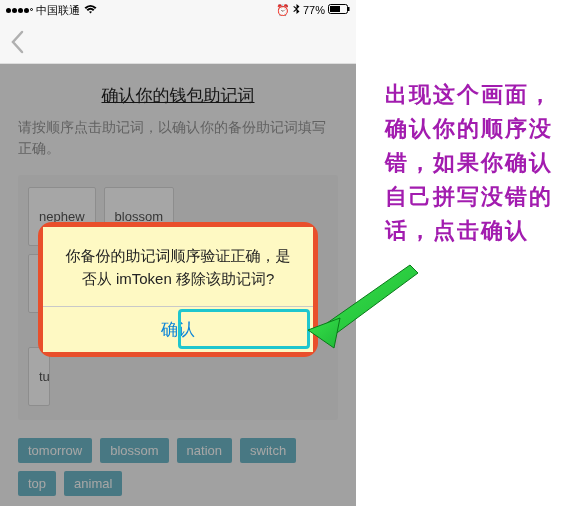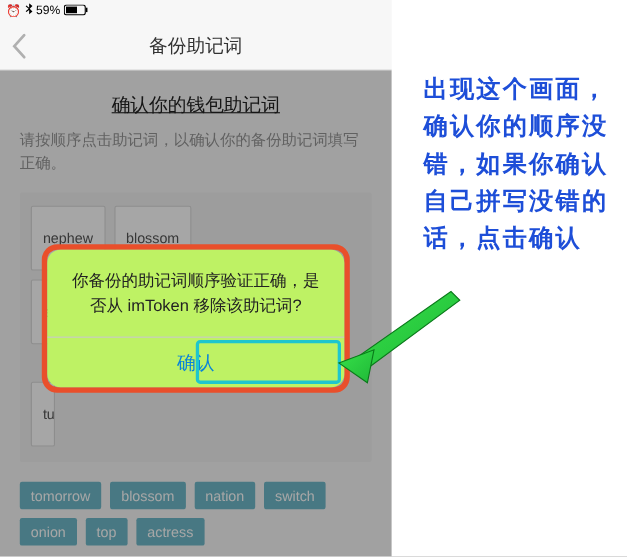--- a/index.html
+++ b/index.html
@@ -94,22 +94,22 @@
     pointer-events:none;
   }
   .alert-wrap {
     position:absolute;
     left:38px; top:222px;
     width:280px;
     border:5px solid #e94f2b;
     border-radius:14px;
   }
   .alert {
-    background:#bef264;
-    border-radius:12px;
+    background:#fef9c3;
+    border-radius:0;
     overflow:hidden;
   }
   .alert-msg {
     padding:18px 16px 16px;
     font-size:15px;
     color:#222;
     text-align:center;
     line-height:1.5;
     font-weight:500;
   }
@@ -129,24 +129,24 @@
   .alert-highlight {
     position:absolute;
     right:3px; bottom:3px;
     width:132px; height:40px;
     border:3px solid #1fc6ce;
     border-radius:4px;
     pointer-events:none;
   }
   .annotation {
     position:absolute;
-    left:385px; top:64px;
+    left:385px; top:78px;
     width:170px;
     font-size:22px;
-    color:#1d4ed8;
+    color:#a21caf;
     font-weight:700;
     line-height:1.55;
     letter-spacing:2px;
     font-family:Liberation Serif, serif;
   }
   .arrow {
     position:absolute;
     left:300px; top:260px;
     width:120px; height:90px;
     pointer-events:none;
@@ -161,45 +161,59 @@
     align-items:center;
     gap:4px;
   }
 </style>
 </head>
 <body>
 
 <div class="phone">
 
   <div class="statusbar">
+    <div style="display:flex;align-items:center;">
+      <span class="dots">
+        <span class="dot"></span>
+          <span class="dot"></span>
+          <span class="dot"></span>
+          <span class="dot"></span>
+          <span class="dot empty"></span>
+      </span>
+      <span>中国联通</span>
+      <span style="margin-left:4px;">
+        <svg width="13" height="9" viewBox="0 0 13 9">
+            <path d="M6.5 8.5 L5 6.8 Q6.5 5.5 8 6.8 Z M2.5 4.5 Q6.5 1 10.5 4.5 L9 6 Q6.5 3.5 4 6 Z M0.5 2.5 Q6.5 -2.5 12.5 2.5 L11 4 Q6.5 -0.5 2 4 Z" fill="#000"></path>
+          </svg>
+      </span>
+    </div>
     <div class="right">
       <span>⏰</span>
       <span>
         <svg width="7" height="11" viewBox="0 0 7 11">
             <path d="M3.5 0 L6.5 2.5 L4 5 L6.5 7.5 L3.5 10 V6 L1 8 L0.3 7.3 L3 5 L0.3 2.7 L1 2 L3.5 4 Z" fill="#000"></path>
           </svg>
       </span>
-      <span>59%</span>
+      <span>77%</span>
       <span>
         <svg width="22" height="10" viewBox="0 0 22 10">
             <rect x="0.5" y="0.5" width="19" height="9" rx="2" fill="none" stroke="#000"></rect>
             <rect x="2" y="2" width="10" height="6" fill="#000"></rect>
             <rect x="20" y="3" width="1.5" height="4" fill="#000"></rect>
           </svg>
       </span>
     </div>
   </div>
 
   <div class="navbar">
     <span class="back">
       <svg width="14" height="24" viewBox="0 0 14 24">
           <path d="M12 2 L3 12 L12 22" stroke="#b0b0b0" stroke-width="2.5" fill="none" stroke-linecap="round"></path>
         </svg>
     </span>
-    <span class="title">备份助记词</span>
   </div>
 
   <div class="content">
     <div class="subtitle">确认你的钱包助记词</div>
     <div class="hint">请按顺序点击助记词，以确认你的备份助记词填写正确。</div>
 
     <div class="wordbox">
       <div class="row">
         <span class="chip">nephew</span>
         <span class="chip">blossom</span>
@@ -211,23 +225,22 @@
       <div class="row">
         <span class="chip" style="width:20px;overflow:hidden;">tu</span>
       </div>
     </div>
 
     <div class="tags">
       <span class="tag">tomorrow</span>
       <span class="tag">blossom</span>
       <span class="tag">nation</span>
       <span class="tag">switch</span>
-      <span class="tag">onion</span>
       <span class="tag">top</span>
-      <span class="tag">actress</span>
+      <span class="tag">animal</span>
     </div>
 
     <button class="confirm-btn">确认</button>
   </div>
 
   <div class="dim"></div>
 
   <div class="alert-wrap">
     <div class="alert">
       <div class="alert-msg">你备份的助记词顺序验证正确，是否从 imToken 移除该助记词?</div>

